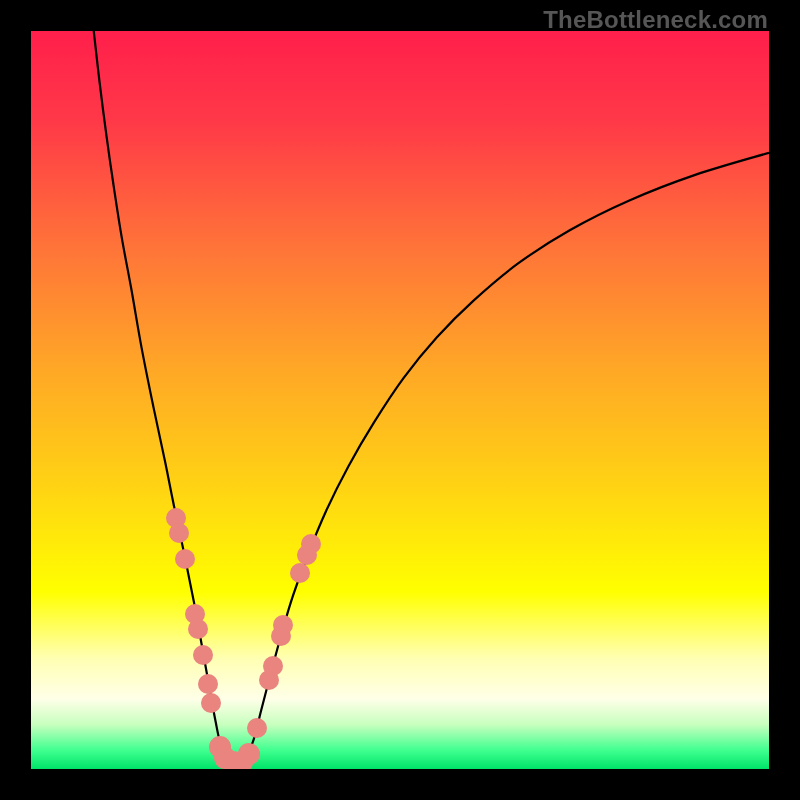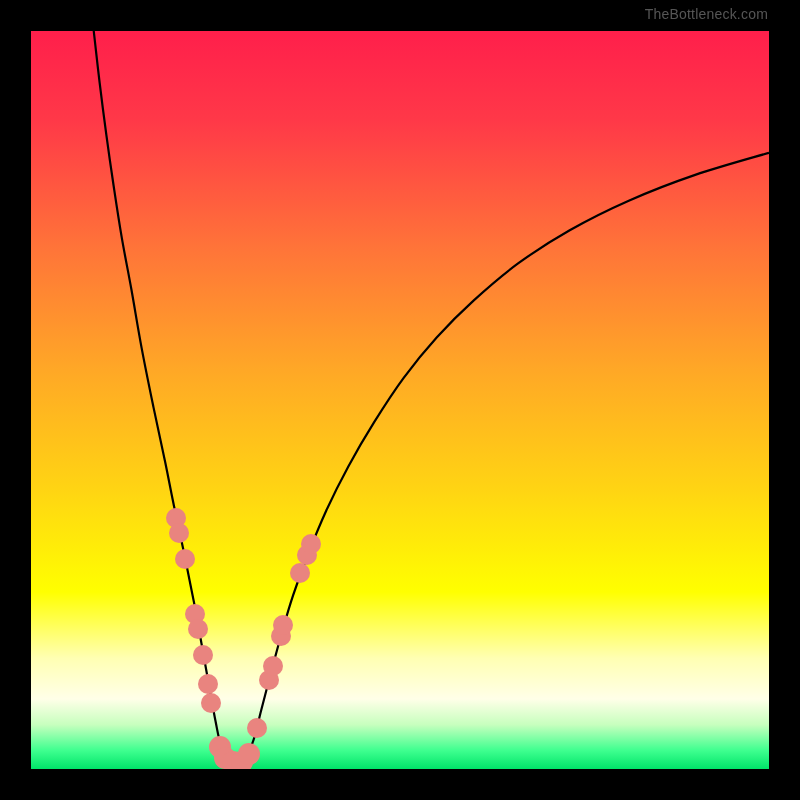--- a/index.html
+++ b/index.html
@@ -16,22 +16,22 @@
     left: 31px;
     width: 738px;
     height: 738px;
     overflow: hidden;
   }
   .watermark {
     position: absolute;
     top: 6px;
     right: 32px;
     font-family: Arial, Helvetica, sans-serif;
-    font-size: 14px;
-    font-weight: 400;
+    font-size: 24px;
+    font-weight: 700;
     color: #565656;
     letter-spacing: 0.2px;
   }
   .curve {
     position: absolute;
     top: 0; left: 0;
     width: 738px;
     height: 738px;
   }
   .marker {

